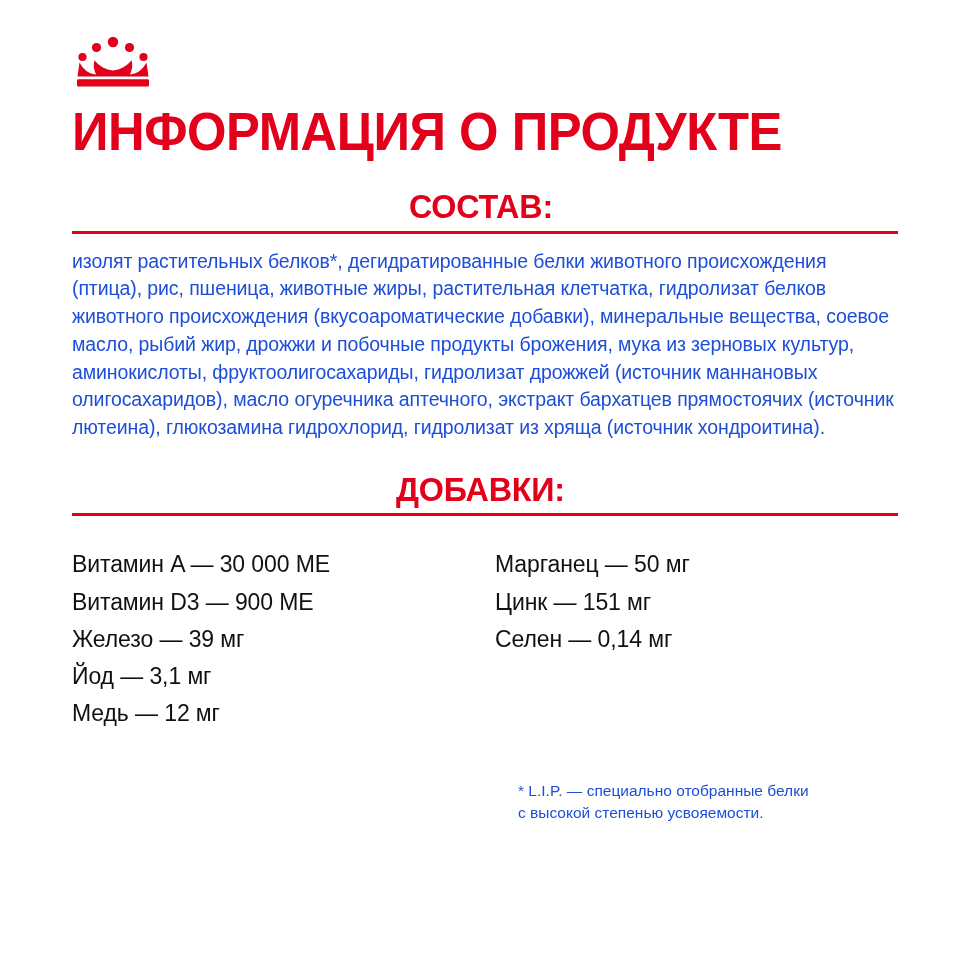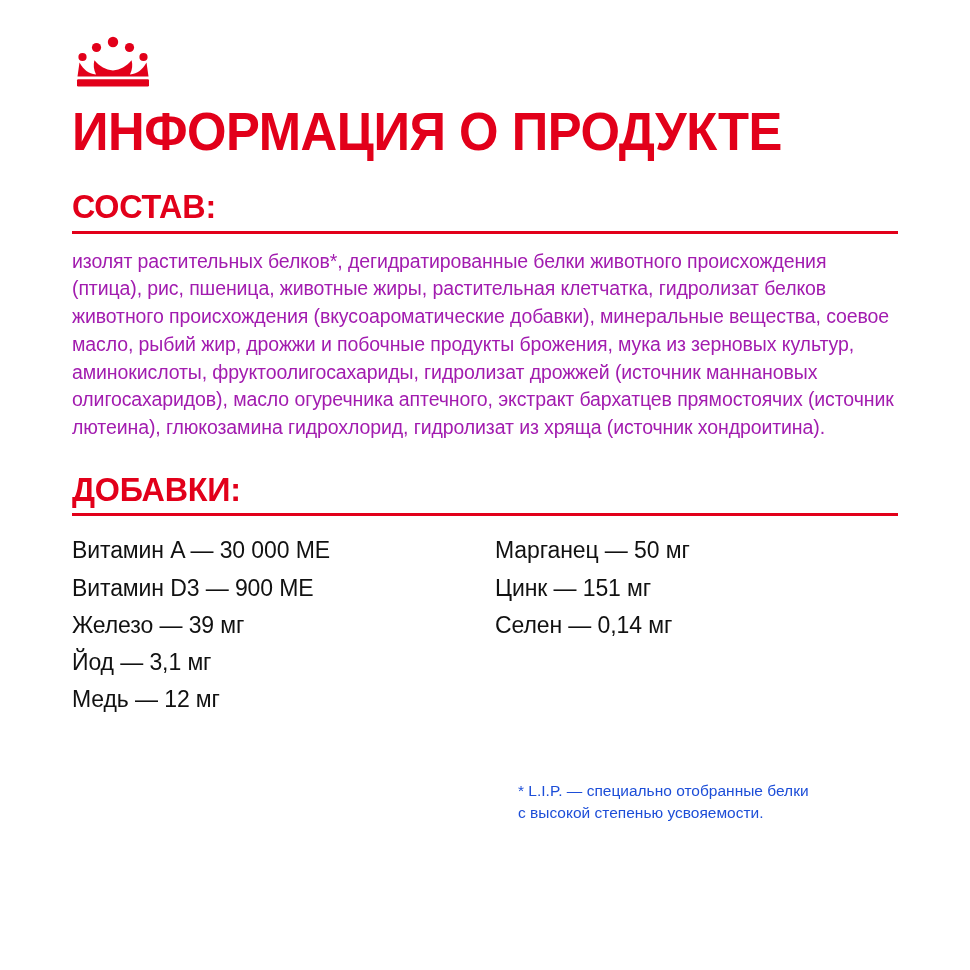--- a/index.html
+++ b/index.html
@@ -44,20 +44,21 @@
     letter-spacing: -0.5px;
     font-family: "Liberation Sans Narrow", "Liberation Sans", sans-serif;
     transform: scaleX(0.94);
     transform-origin: left center;
     white-space: nowrap;
   }
 
   
   .section-head {
     margin-top: 30px;
+    text-align: center;
   }
   .section-head .label {
     color: #e2001a;
     font-size: 34px;
     font-weight: 700;
     line-height: 1.05;
     letter-spacing: -0.2px;
     font-family: "Liberation Sans Narrow", "Liberation Sans", sans-serif;
     transform: scaleX(0.95);
     transform-origin: left center;
@@ -68,27 +69,27 @@
     height: 3px;
     background: #e2001a;
     margin-top: 6px;
   }
 
   
   .composition {
     margin-top: 14px;
     font-size: 19.5px;
     line-height: 1.42;
-    color: #a21caf;
+    color: #1d4ed8;
     letter-spacing: -0.1px;
   }
 
   
   .additives {
-    margin-top: 16px;
+    margin-top: 30px;
     display: flex;
     gap: 0;
   }
   .additives .col {
     width: 50%;
     box-sizing: border-box;
   }
   .additives .col.right {
     padding-left: 10px;
   }

